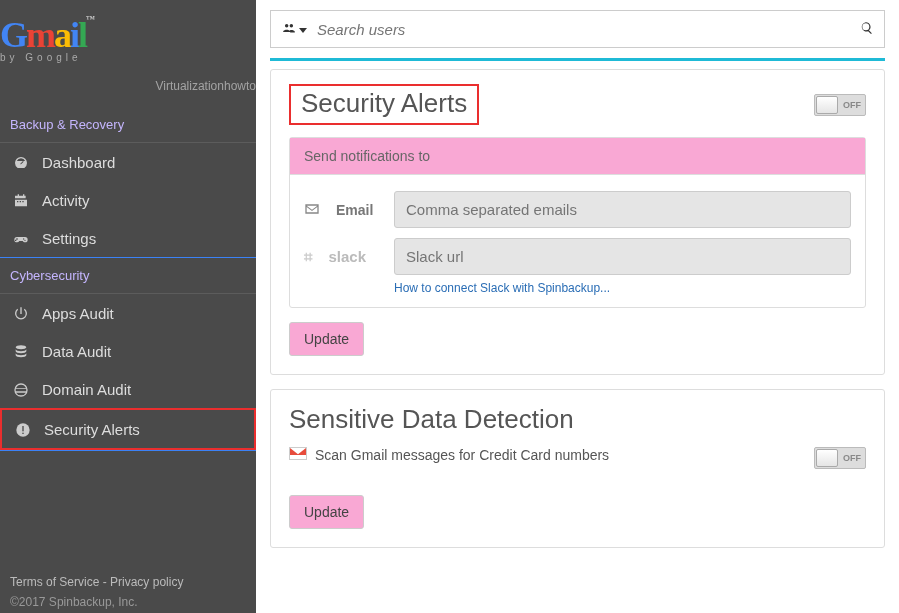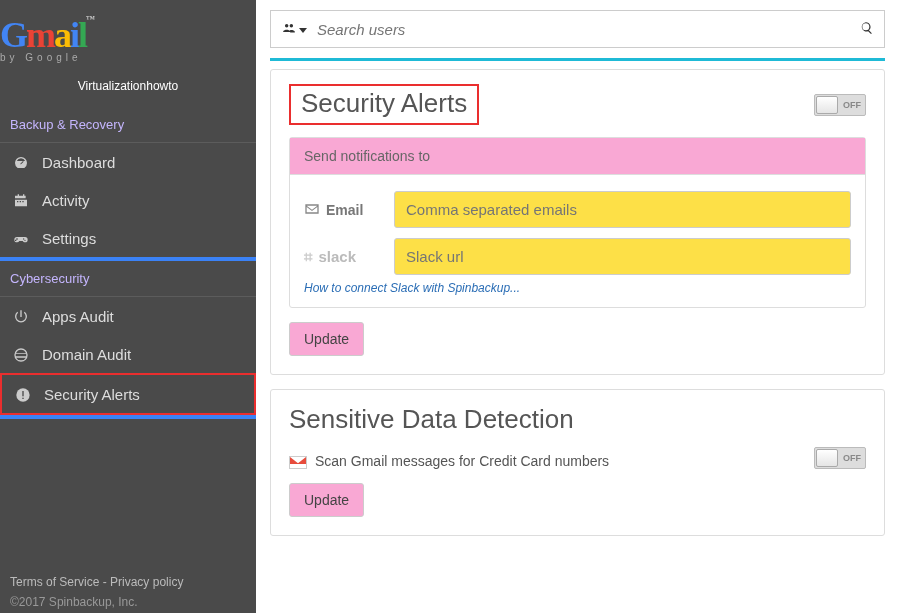--- a/index.html
+++ b/index.html
@@ -10,23 +10,23 @@
 .sidebar { width: 256px; background: #4a4a4a; color: #ccc; display: flex; flex-direction: column; }
 .logo-area { padding: 14px 0 6px; }
 .gmail-logo { font-size: 36px; font-weight: bold; letter-spacing: -2px; font-family: Georgia, serif; }
 .gmail-logo .g1 { color: #4285F4; }
 .gmail-logo .m1 { color: #EA4335; }
 .gmail-logo .a1 { color: #FBBC05; }
 .gmail-logo .i1 { color: #4285F4; }
 .gmail-logo .l1 { color: #34A853; }
 .tm { font-size: 9px; vertical-align: top; color: #ccc; }
 .bygoogle { font-size: 10px; color: #aaa; letter-spacing: 4px; display: block; margin-top: -4px; }
-.org-name { font-size: 12px; color: #ffffff; text-align: center; padding: 10px 0 14px; }
+.org-name { font-size: 12px; color: #a3a3a3; text-align: right; padding: 10px 0 14px; }
 .section-label { font-size: 13px; color: #c4b5fd; padding: 10px 10px; border-bottom: 1px solid #5c5c5c; }
-.nav-group { border-bottom: 4px solid #3b82f6; }
+.nav-group { border-bottom: 1px solid #3b82f6; }
 .nav-item { display: flex; align-items: center; gap: 12px; padding: 10px 12px; cursor: pointer; color: #ddd; font-size: 15px; }
 .nav-icon { width: 18px; text-align: center; font-size: 16px; color: #ccc; }
 .highlight-red { border: 2px solid #EA2E2E; }
 .footer-links { padding: 12px 10px 2px; font-size: 12px; color: #bbb; }
 .footer-links a { color: #bbb; text-decoration: none; }
 .copyright { padding: 4px 10px; font-size: 12px; color: #999; }
 
 
 .main { flex: 1; background: #fff; }
 .searchbar { margin: 10px 14px 0; border: 1px solid #ccc; height: 38px; display: flex; align-items: center; padding: 0 10px; gap: 10px; }
@@ -45,31 +45,31 @@
 
 .notify-line { color: #555; font-size: 14px; display: flex; align-items: center; gap: 8px; margin-bottom: 14px; }
 .high-btn { border: 1px solid #ccc; border-radius: 3px; padding: 5px 10px; font-size: 12px; color: #777; display: inline-flex; align-items: center; gap: 6px; cursor: pointer; }
 .dot-red { width: 8px; height: 8px; background: #e74c3c; border-radius: 50%; display: inline-block; }
 .caret { width: 0; height: 0; border-left: 4px solid transparent; border-right: 4px solid transparent; border-top: 5px solid #888; }
 
 .notif-box { border: 1px solid #ddd; border-radius: 3px; }
 .notif-head { background: #f9a8d4; padding: 10px 14px; color: #666; font-size: 14px; border-bottom: 1px solid #ddd; }
 .notif-body { padding: 16px 14px 12px; }
 .field-row { display: flex; align-items: center; gap: 14px; margin-bottom: 10px; }
-.field-label { width: 76px; display: flex; align-items: center; gap: 6px; color: #777; font-weight: bold; font-size: 14px; }
+.field-label { width: 76px; display: flex; align-items: center; gap: 16px; color: #777; font-weight: bold; font-size: 14px; }
 .field-input { flex: 1; }
-.field-input input { width: 100%; border: 1px solid #ccc; border-radius: 3px; padding: 9px 11px; font-size: 15px; color: #555; background: #fde047; }
-.slack-link { font-size: 12px; margin-top: -4px; font-style: italic; }
+.field-input input { width: 100%; border: 1px solid #ccc; border-radius: 3px; padding: 9px 11px; font-size: 15px; color: #555; background: #e5e5e5; }
+.slack-link { margin-left: 90px; font-size: 12px; margin-top: -4px; }
 .slack-link a { color: #2a6db5; text-decoration: none; }
 .slack-word { font-family: Arial; font-weight: bold; color: #bbb; font-size: 15px; letter-spacing: 0; }
 .slack-hash { color: #ccc; font-size: 15px; }
 
 .btn-update { border: 1px solid #ccc; background: #f9a8d4; border-radius: 3px; padding: 8px 14px; font-size: 14px; color: #444; cursor: pointer; margin-top: 14px; }
 
-.scan-line { display: flex; align-items: flex-end; gap: 8px; color: #555; font-size: 14px; margin-bottom: 0; }
+.scan-line { display: flex; align-items: flex-start; gap: 8px; color: #555; font-size: 14px; margin-bottom: 12px; }
 .gmail-mini { width: 18px; height: 13px; position: relative; display: inline-block; background:#fff; border:1px solid #ccc; }
 .gmail-mini::before, .gmail-mini::after { content:""; position:absolute; top:0; width:0; height:0; border-top:7px solid transparent; }
 .gmail-mini::before { left:0; border-left:9px solid #e74c3c; }
 .gmail-mini::after { right:0; border-right:9px solid #e74c3c; }
 
 
 .nav-icon svg { width: 16px; height: 16px; fill: #ccc; vertical-align: middle; }
 .field-label svg { width: 16px; height: 12px; fill: #888; }
 .prefix svg { width: 16px; height: 14px; fill: #333; }
 .search-btn svg { width: 14px; height: 14px; fill: #333; }
@@ -110,20 +110,26 @@
       </div>
     </div>
 
     <div class="section-label">Cybersecurity</div>
     <div class="nav-group">
       <div class="nav-item">
         <span class="nav-icon"><svg viewBox="0 0 24 24">
               <path d="M12 2v10h0M7 5a8 8 0 1010 0" stroke="#ccc" stroke-width="2" fill="none"></path>
             </svg></span>
         <span>Apps Audit</span>
+      </div>
+      <div class="nav-item">
+        <span class="nav-icon"><svg viewBox="0 0 24 24">
+              <path d="M12 2c4 0 8 1 8 3s-4 3-8 3-8-1-8-3 4-3 8-3zm8 6v3c0 2-4 3-8 3s-8-1-8-3V8c0 2 4 3 8 3s8-1 8-3zm0 6v3c0 2-4 3-8 3s-8-1-8-3v-3c0 2 4 3 8 3s8-1 8-3z"></path>
+            </svg></span>
+        <span>Data Audit</span>
       </div>
       <div class="nav-item">
         <span class="nav-icon"><svg viewBox="0 0 24 24">
               <path d="M12 2a10 10 0 100 20 10 10 0 000-20zm0 2a8 8 0 017.4 5H4.6A8 8 0 0112 4zm-8 8a8 8 0 01.3-2h15.4a8 8 0 010 4H4.3A8 8 0 014 12zm.6 4h14.8A8 8 0 0112 20a8 8 0 01-7.4-4z"></path>
             </svg></span>
         <span>Domain Audit</span>
       </div>
       <div class="nav-item highlight-red">
         <span class="nav-icon"><svg viewBox="0 0 24 24">
               <circle cx="12" cy="12" r="10" fill="#ccc"></circle>

